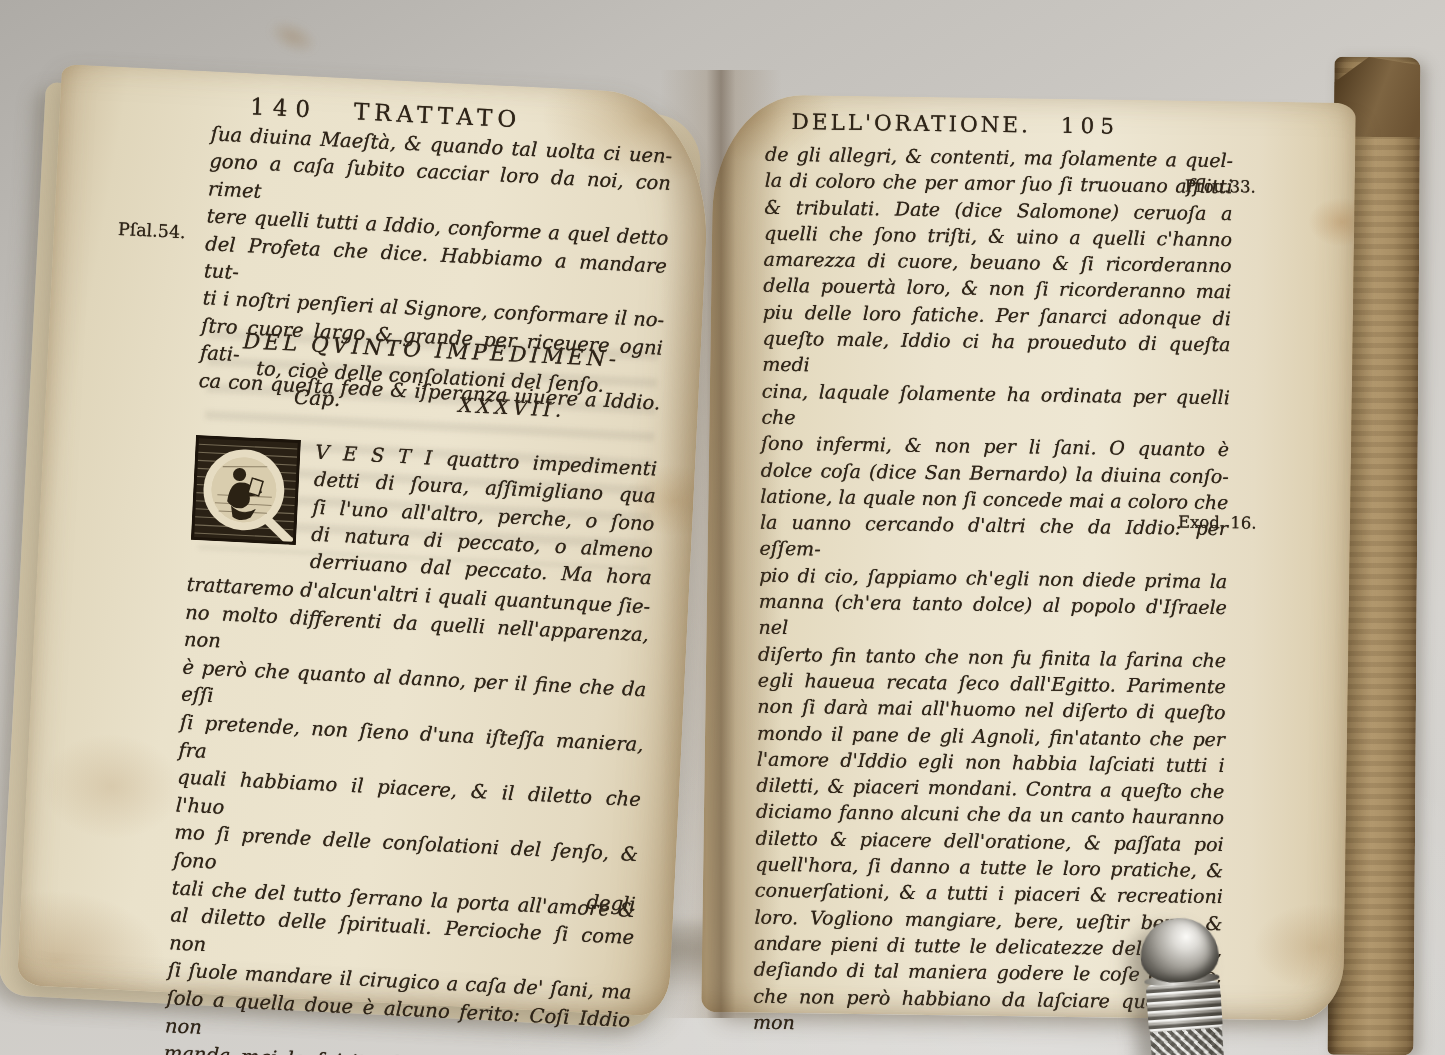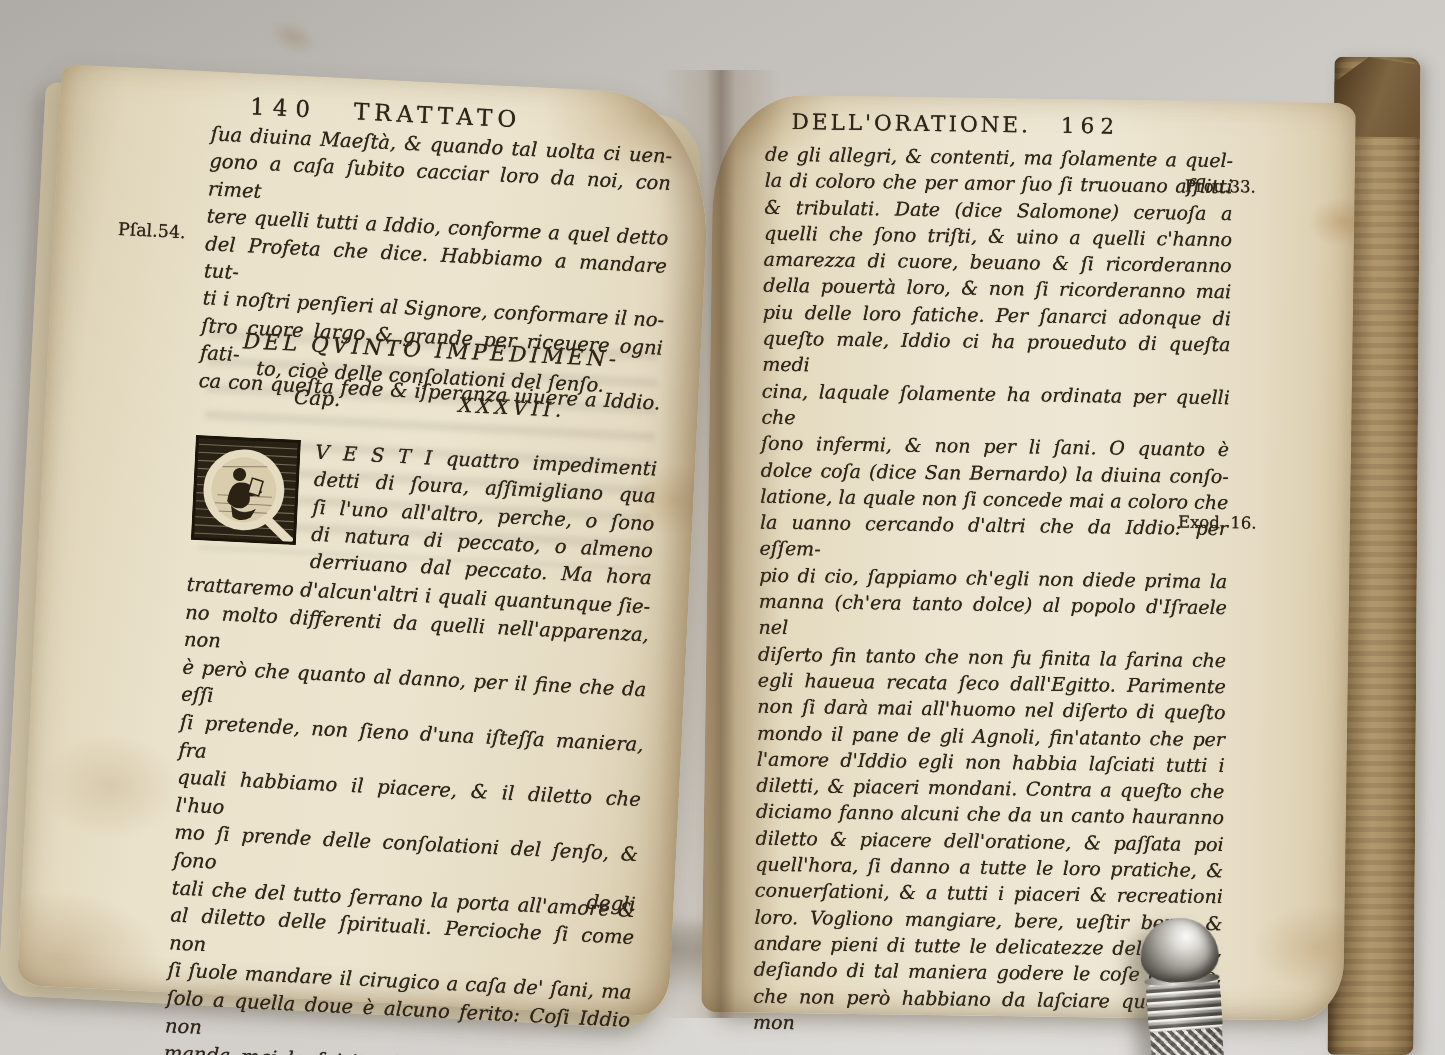--- a/index.html
+++ b/index.html
@@ -185,21 +185,21 @@
         <div class="tl">ſi ſuole mandare il cirugico a caſa de' ſani, ma</div>
         <div class="tl">ſolo a quella doue è alcuno ferito: Coſi Iddio non</div>
         <div class="tl">manda mai lo ſpirito diuino, quello cioè ch'è det</div>
       </div>
     <div class="lp-catchword">degli</div>
   </div>
 
   <div class="page page-right">
     <div class="rp-header">
       <span class="rt">DELL'ORATIONE.</span>
-      <span class="num">162</span>
+      <span class="num">105</span>
     </div>
     <div class="rp-lines">
         <div class="tl">de gli allegri, &amp; contenti, ma ſolamente a quel-</div>
         <div class="tl">la di coloro che per amor ſuo ſi truouano afflitti</div>
         <div class="tl">&amp; tribulati. Date (dice Salomone) ceruoſa a</div>
         <div class="tl">quelli che ſono triſti, &amp; uino a quelli c'hanno</div>
         <div class="tl">amarezza di cuore, beuano &amp; ſi ricorderanno</div>
         <div class="tl">della pouertà loro, &amp; non ſi ricorderanno mai</div>
         <div class="tl">piu delle loro fatiche. Per ſanarci adonque di</div>
         <div class="tl">queſto male, Iddio ci ha proueduto di queſta medi</div>

